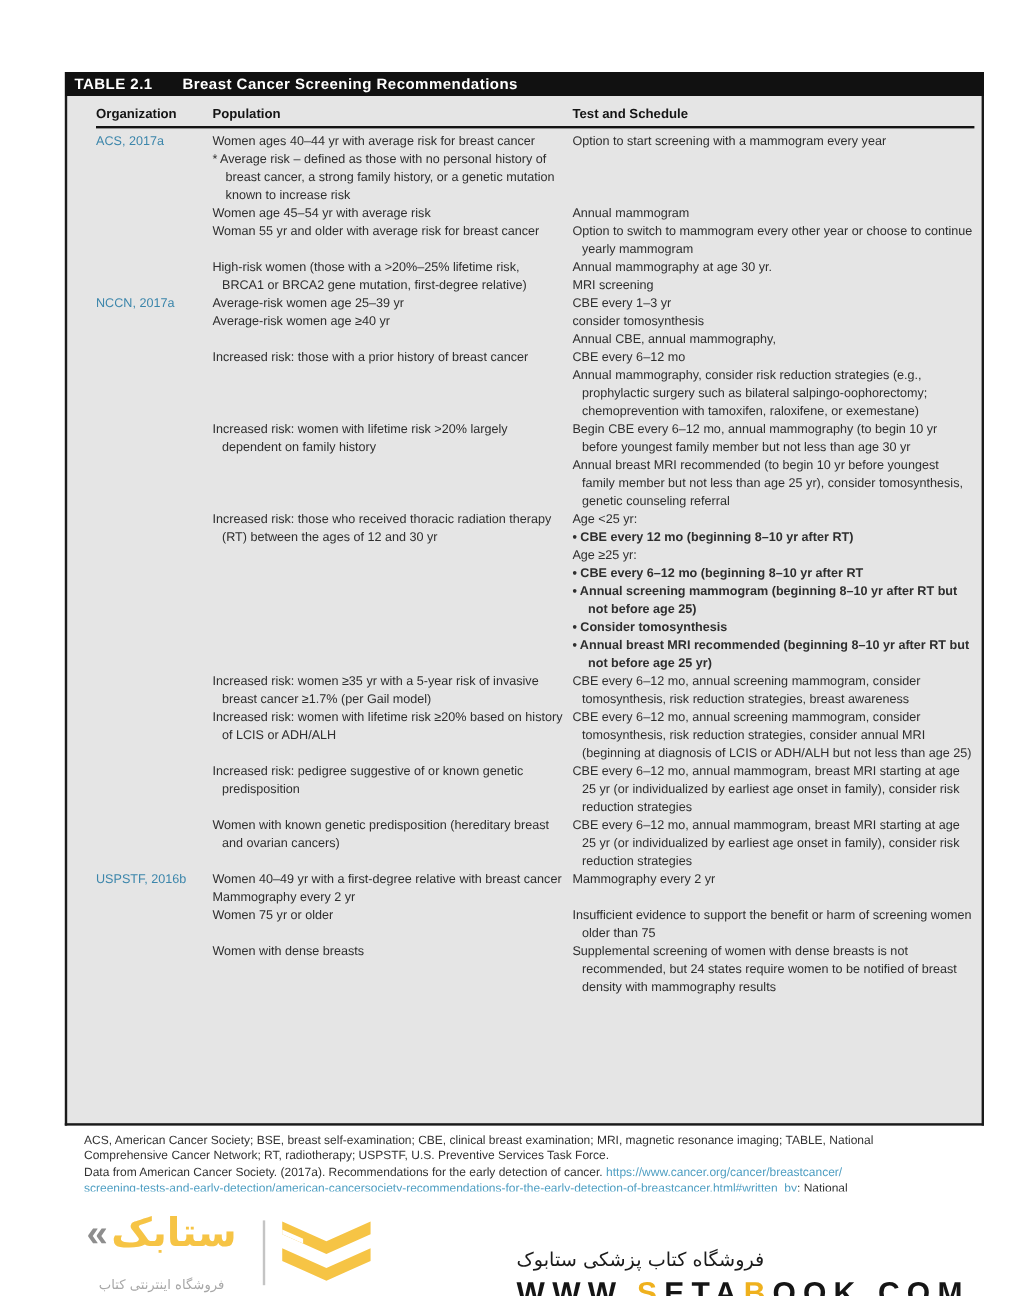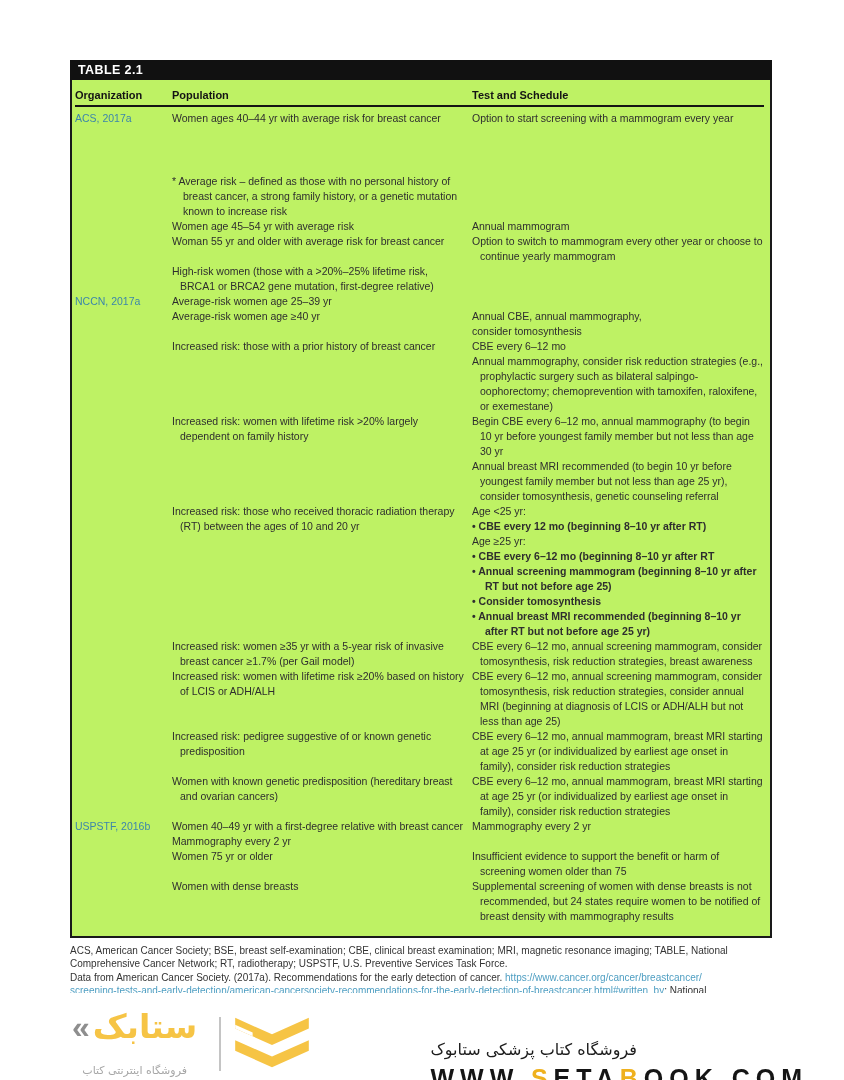--- a/index.html
+++ b/index.html
@@ -1,37 +1,37 @@
 <!DOCTYPE html>
 <html><head>
 <meta charset="utf-8">
 <style>
   html,body { margin:0; padding:0; background:#ffffff; }
   body { width:844px; height:1080px; font-family:"Liberation Sans", sans-serif; }
   .page { position:relative; width:844px; height:1080px; overflow:hidden; background:#ffffff; }
 
   
-  .screen-table { position:absolute; left:70px; top:60px; width:702px; }
+  .screen-table { position:absolute; left:54px; top:60px; width:766px; }
   .title-bar { height:20px; background:#111111; color:#ffffff; display:flex; align-items:center;
                font-weight:bold; font-size:12.5px; letter-spacing:0.4px; }
   .title-label { width:90px; padding-left:8px; flex:none; }
   .title-text { flex:1; }
-  .tbody { background:#bef264; border-left:2px solid #1a1a1a; border-right:2px solid #1a1a1a;
+  .tbody { background:#e5e5e5; border-left:2px solid #1a1a1a; border-right:2px solid #1a1a1a;
            border-bottom:2px solid #1a1a1a; box-sizing:border-box; height:858px; overflow:hidden;
-           padding:5px 6px 0 3px; color:#2e2e2e; }
+           padding:5px 6px 0 24px; color:#2e2e2e; }
   .cols { display:flex; font-weight:bold; font-size:11px; color:#141414;
           padding:4px 0 4px; border-bottom:2.5px solid #141414; margin-bottom:4px; }
   .trow { display:flex; align-items:flex-start; font-size:10.5px; line-height:15px; }
   .c-org { width:97px; flex:none; }
   .c-pop { width:300px; flex:none; box-sizing:border-box; padding-right:8px; }
   .c-test { flex:1; min-width:0; }
   .org-link { color:#3c86ab; }
   .para { padding-left:8px; text-indent:-8px; }
   .para.bullet { padding-left:13px; text-indent:-13px;font-weight:bold; }
-  .para.star { padding-left:11px; text-indent:-11px;margin-top:48px; }
+  .para.star { padding-left:11px; text-indent:-11px; }
   .it { }
   .url { color:#4e9ec2; }
 
   
   .footnotes { position:absolute; left:70px; top:944px; width:724px; height:49px; overflow:hidden;
                font-size:10px; line-height:13.4px; color:#333333; }
   .footnotes .para { padding:0; text-indent:0; white-space:nowrap; }
 
   
   .footer { position:absolute; left:0; top:1006px; width:844px; height:74px; background:#ffffff; }
@@ -50,20 +50,21 @@
   .brand-url .yellow { color:#efb11e; }
 </style>
 </head>
 <body>
 
 <div class="page">
 
   <div class="screen-table">
     <div class="title-bar">
       <span class="title-label">TABLE 2.1</span>
+      <span class="title-text">Breast Cancer Screening Recommendations</span>
     </div>
     <div class="tbody">
       <div class="cols">
         <span class="c-org">Organization</span>
         <span class="c-pop">Population</span>
         <span class="c-test">Test and Schedule</span>
       </div>
 
       <div class="trow">
         <div class="c-org"><span class="org-link">ACS, 2017a</span></div>
@@ -91,35 +92,42 @@
           </div>
         <div class="c-test">
             <div class="para"><span>Option to switch to mammogram every other year or choose to continue yearly mammogram</span></div>
           </div>
       </div>
       <div class="trow">
         <div class="c-org"><span class="org-link"></span></div>
         <div class="c-pop">
             <div class="para"><span>High-risk women (those with a &gt;20%–25% lifetime risk, </span><span class="it">BRCA1</span><span> or </span><span class="it">BRCA2</span><span> gene mutation, first-degree relative)</span></div>
           </div>
+        <div class="c-test">
+            <div class="para"><span>Annual mammography at age 30 yr.</span></div>
+            <div class="para"><span>MRI screening</span></div>
+          </div>
       </div>
       <div class="trow">
         <div class="c-org"><span class="org-link">NCCN, 2017a</span></div>
         <div class="c-pop">
             <div class="para"><span>Average-risk women age 25–39 yr</span></div>
           </div>
+        <div class="c-test">
+            <div class="para"><span>CBE every 1–3 yr</span></div>
+          </div>
       </div>
       <div class="trow">
         <div class="c-org"><span class="org-link"></span></div>
         <div class="c-pop">
             <div class="para"><span>Average-risk women age ≥40 yr</span></div>
           </div>
         <div class="c-test">
+            <div class="para"><span>consider tomosynthesis</span></div>
             <div class="para"><span>Annual CBE, annual mammography,</span></div>
-            <div class="para"><span>consider tomosynthesis</span></div>
           </div>
       </div>
       <div class="trow">
         <div class="c-org"><span class="org-link"></span></div>
         <div class="c-pop">
             <div class="para"><span>Increased risk: those with a prior history of breast cancer</span></div>
           </div>
         <div class="c-test">
             <div class="para"><span>CBE every 6–12 mo</span></div>
             <div class="para"><span>Annual mammography, consider risk reduction strategies (e.g., prophylactic surgery such as bilateral salpingo-oophorectomy; chemoprevention with tamoxifen, raloxifene, or exemestane)</span></div>
@@ -131,21 +139,21 @@
             <div class="para"><span>Increased risk: women with lifetime risk &gt;20% largely dependent on family history</span></div>
           </div>
         <div class="c-test">
             <div class="para"><span>Begin CBE every 6–12 mo, annual mammography (to begin 10 yr before youngest family member but not less than age 30 yr</span></div>
             <div class="para"><span>Annual breast MRI recommended (to begin 10 yr before youngest family member but not less than age 25 yr), consider tomosynthesis, genetic counseling referral</span></div>
           </div>
       </div>
       <div class="trow">
         <div class="c-org"><span class="org-link"></span></div>
         <div class="c-pop">
-            <div class="para"><span>Increased risk: those who received thoracic radiation therapy (RT) between the ages of 10 and 20 yr</span></div>
+            <div class="para"><span>Increased risk: those who received thoracic radiation therapy (RT) between the ages of 12 and 30 yr</span></div>
           </div>
         <div class="c-test">
             <div class="para"><span>Age &lt;25 yr:</span></div>
             <div class="para bullet"><span>• CBE every 12 mo (beginning 8–10 yr after RT)</span></div>
             <div class="para"><span>Age ≥25 yr:</span></div>
             <div class="para bullet"><span>• CBE every 6–12 mo (beginning 8–10 yr after RT</span></div>
             <div class="para bullet"><span>• Annual screening mammogram (beginning 8–10 yr after RT but not before age 25)</span></div>
             <div class="para bullet"><span>• Consider tomosynthesis</span></div>
             <div class="para bullet"><span>• Annual breast MRI recommended (beginning 8–10 yr after RT but not before age 25 yr)</span></div>
           </div>

